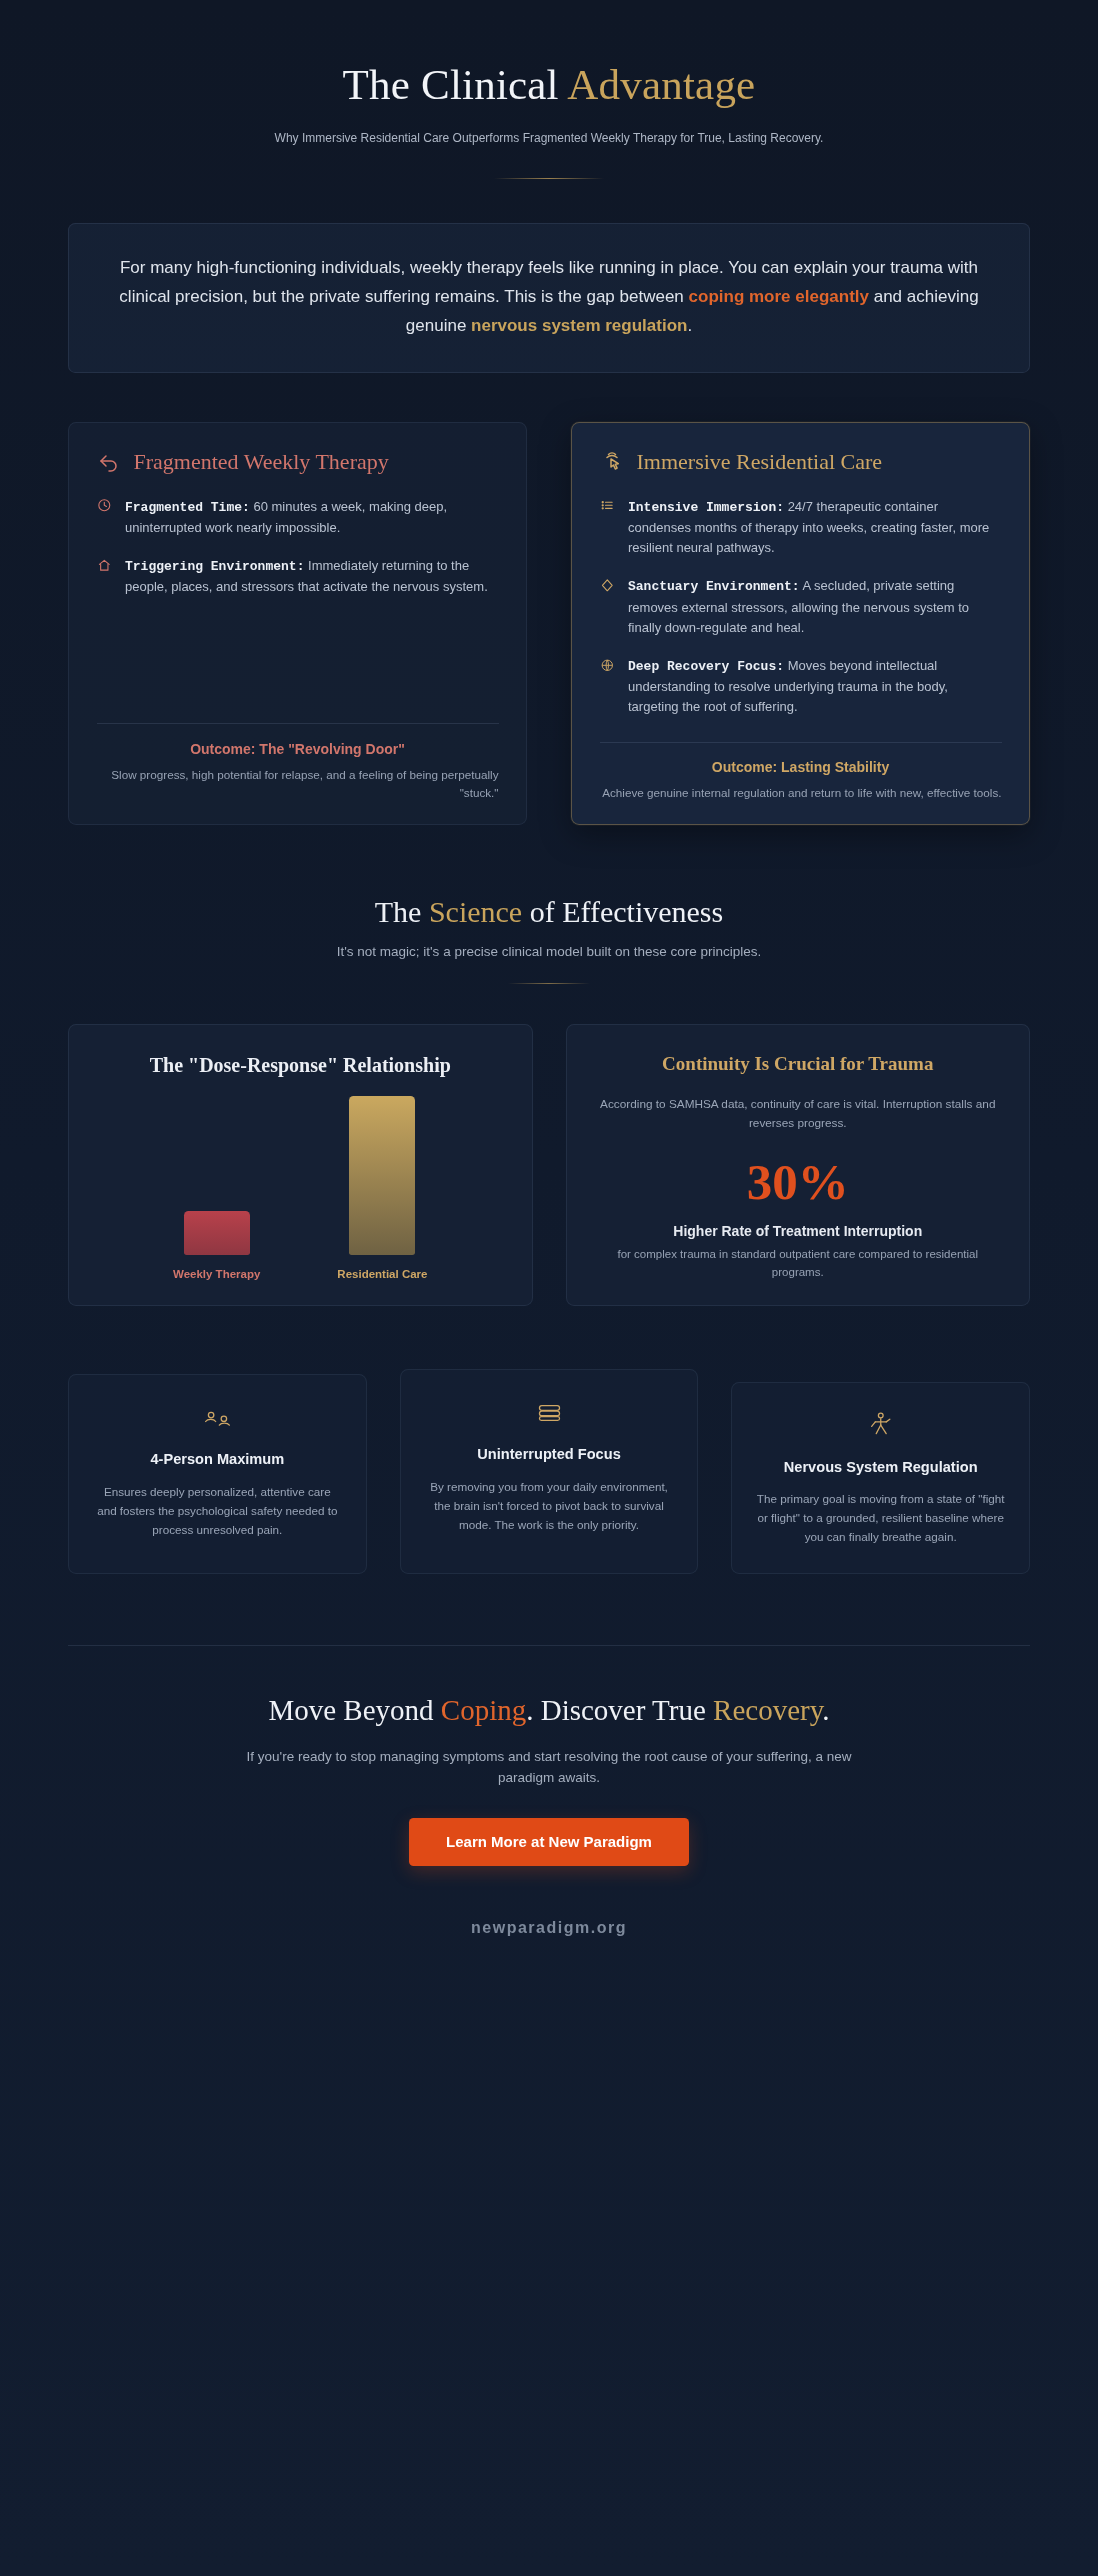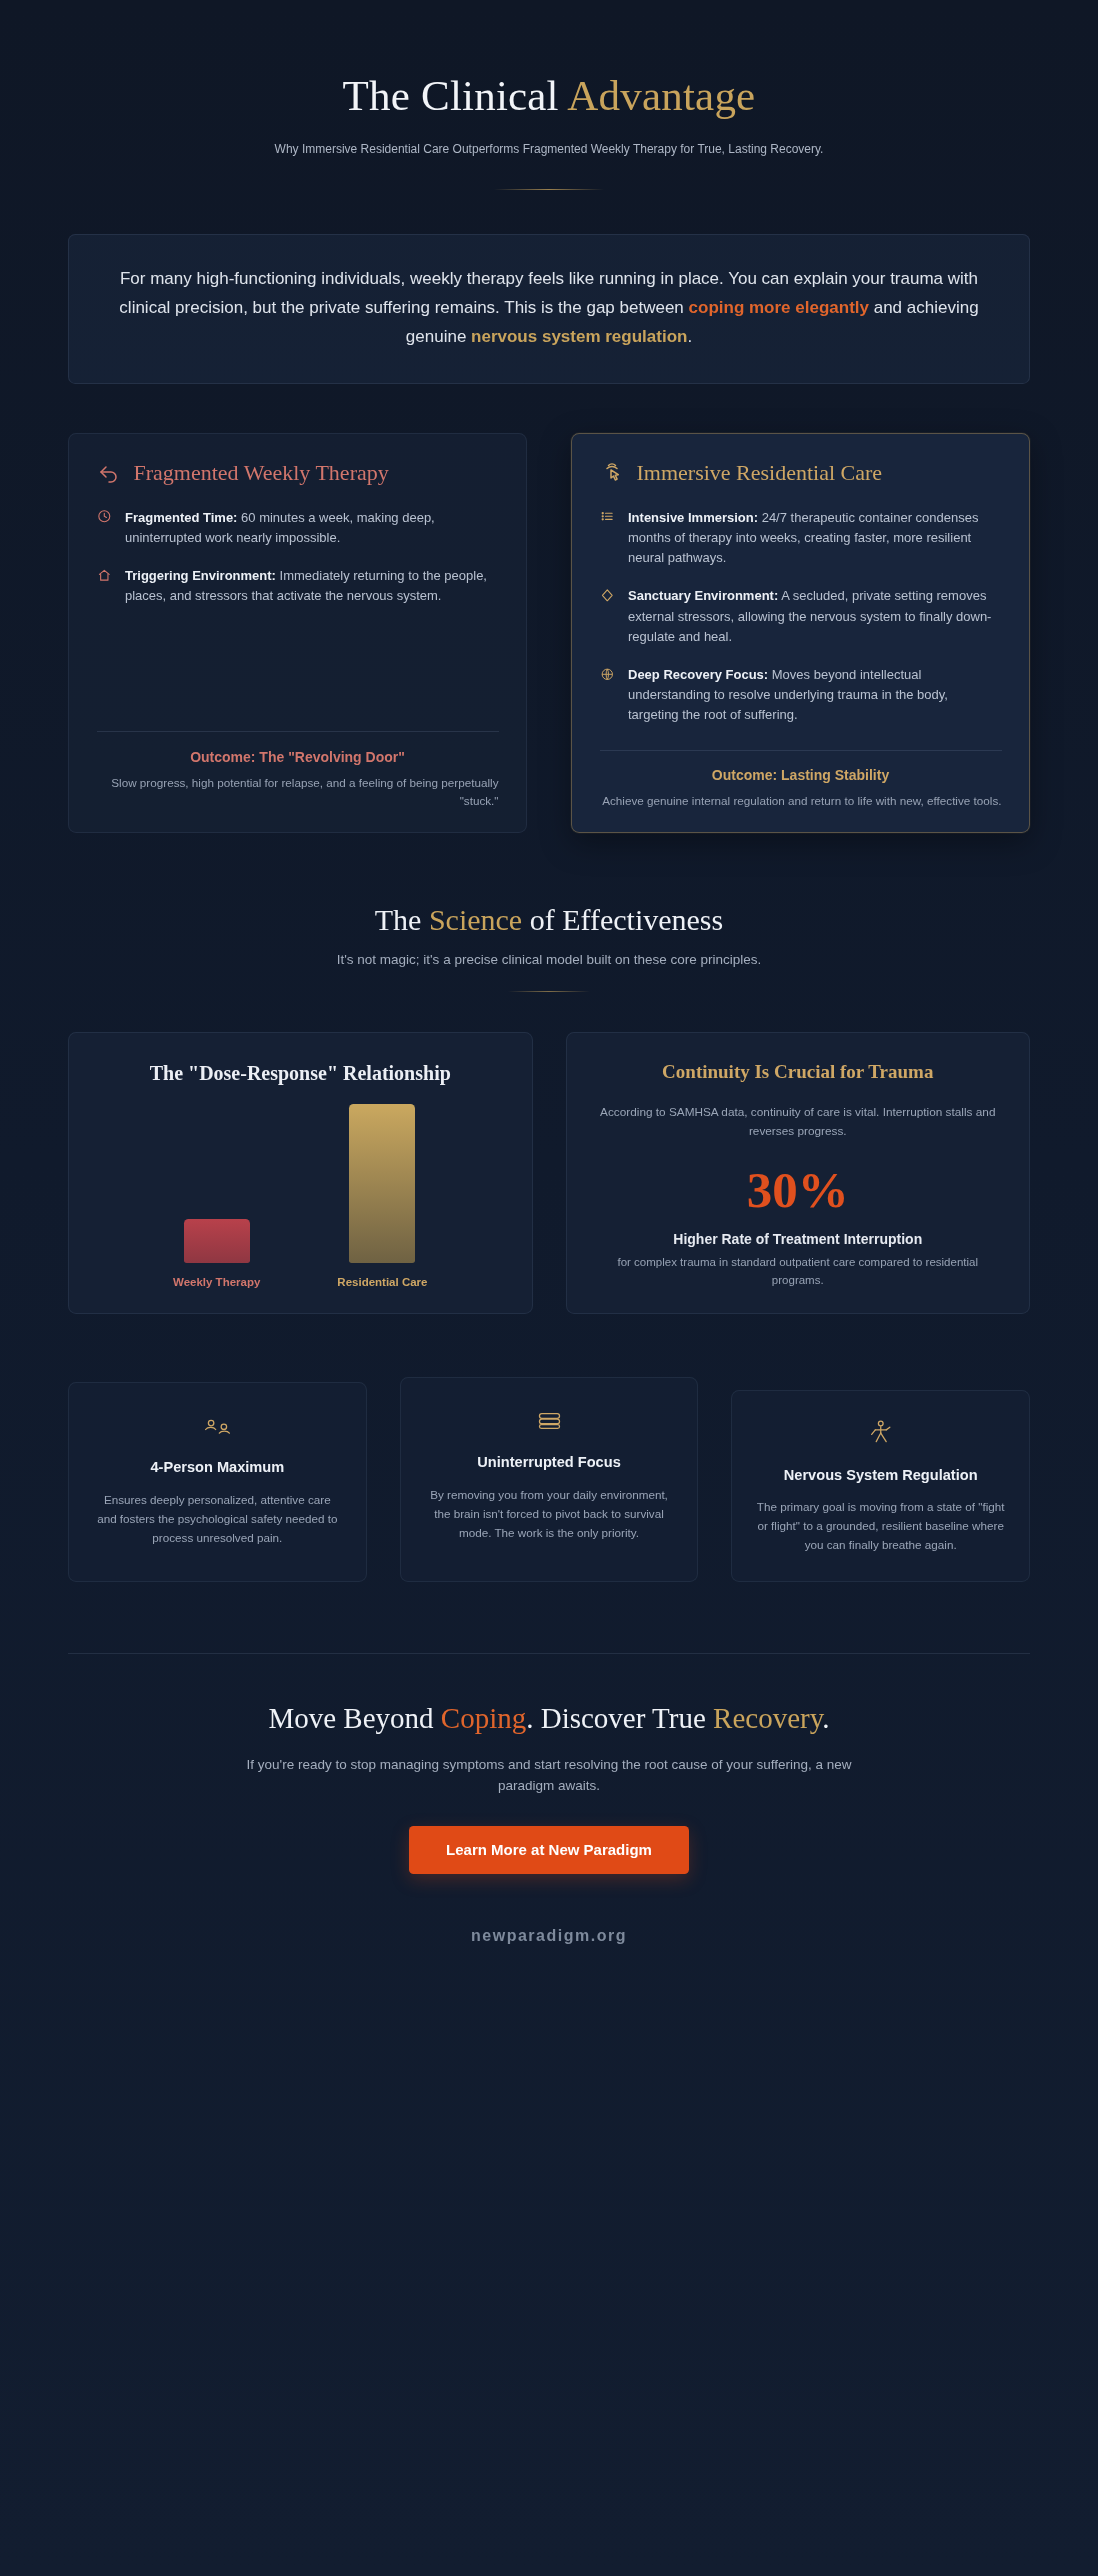--- a/index.html
+++ b/index.html
@@ -10,21 +10,21 @@
     color: #e6e9ef;
   }
   body {
     width: 1098px;
     min-height: 2576px;
     padding: 0;
     background: linear-gradient(180deg, #0f1726 0%, #101a2c 45%, #121d30 100%);
   }
   .page {
     width: 1082px;
-    margin: 12px auto;
+    margin: 1px auto;
     padding: 42px 60px 0 60px;
   }
 
   
   .hero { text-align: center; padding-top: 16.5px; }
   .hero h1 {
     font-family: "Liberation Serif", serif;
     font-size: 43px;
     font-weight: 400;
     letter-spacing: 0.2px;
@@ -95,21 +95,21 @@
   .col.left .col-head .title { color: #d2766c; }
   .col.right .col-head .title { color: #cfa765; }
   .icon { display: inline-flex; align-items: center; justify-content: center; }
 
   .items { display: flex; flex-direction: column; gap: 18.3px; margin-top: 5.5px; }
   .item { display: flex; gap: 12px; align-items: flex-start; }
   .item .i-icon { flex: 0 0 16.5px; margin-top: 1.8px; }
   .item .i-text {
     font-size: 13px; line-height: 1.55; color: #b9c2d1;
   }
-  .item .i-text b { color: #edf1f7; font-weight: 700; }
+  .item .i-text b { color: #edf1f7; font-weight: 700; font-family: Liberation Mono, monospace; }
 
   .col-foot { margin-top: auto; padding-top: 24px; }
   .foot-rule { height: 0.9px; background: rgba(120,140,170,0.2); margin-bottom: 16.5px; }
   .foot-title { text-align: center; font-size: 14px; font-weight: 700; }
   .col.left .foot-title { color: #d2766c; }
   .col.right .foot-title { color: #cfa765; }
   .foot-sub {
     text-align: right; margin-top: 9.2px;
     font-size: 11.7px; line-height: 1.55; color: #97a2b4;
   }

